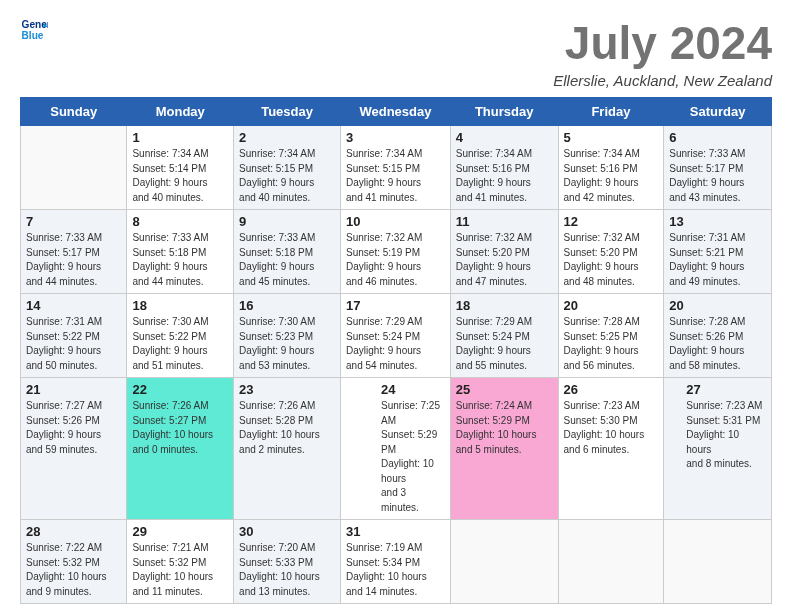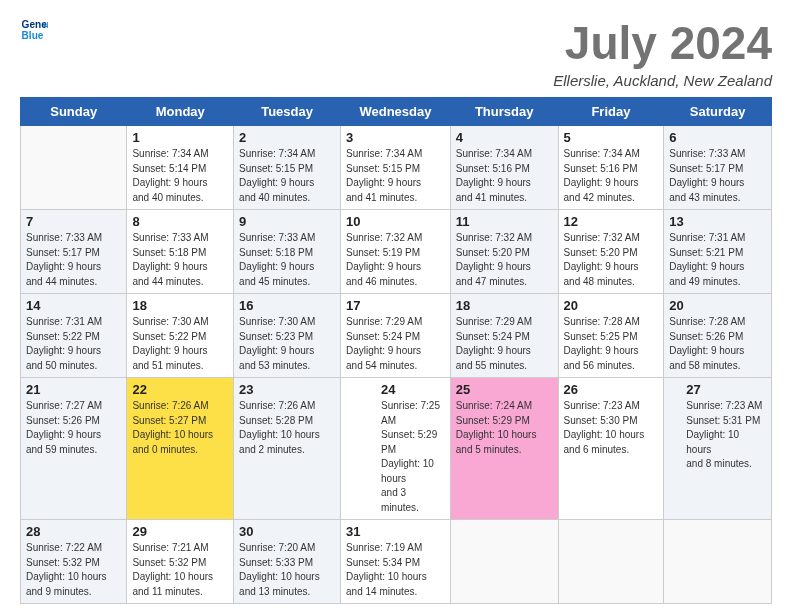--- a/index.html
+++ b/index.html
@@ -270,21 +270,21 @@
           </td>
         </tr>
         <tr>
           <td style="background: rgb(240, 243, 248);">
             <span class="day-number">21</span>
             <div class="day-info" style="white-space: pre-line;">Sunrise: 7:27 AM
 Sunset: 5:26 PM
 Daylight: 9 hours
 and 59 minutes.</div>
           </td>
-          <td style="background: #fde047;">
+          <td style="background: #5eead4;">
             <span class="day-number">22</span>
             <div class="day-info" style="white-space: pre-line;">Sunrise: 7:26 AM
 Sunset: 5:27 PM
 Daylight: 10 hours
 and 0 minutes.</div>
           </td>
           <td style="background: rgb(240, 243, 248);">
             <span class="day-number">23</span>
             <div class="day-info" style="white-space: pre-line;">Sunrise: 7:26 AM
 Sunset: 5:28 PM

